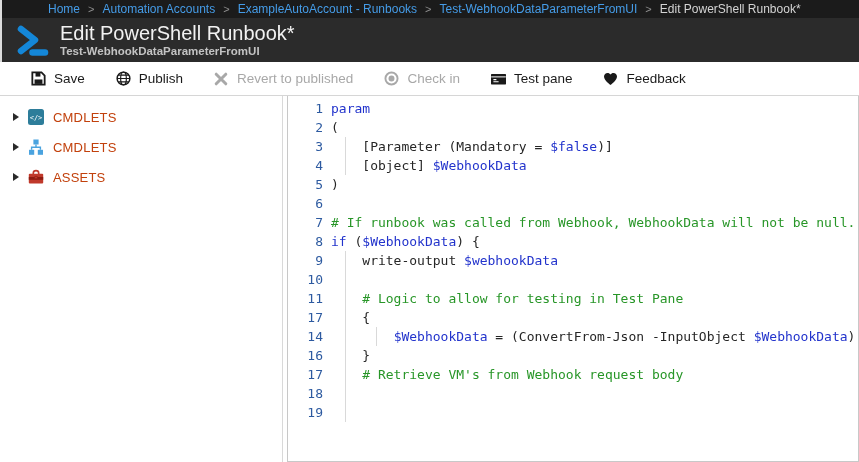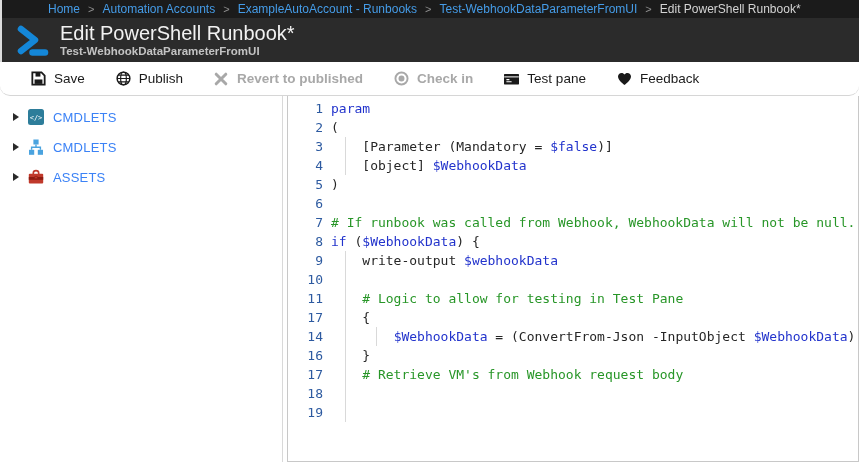--- a/index.html
+++ b/index.html
@@ -17,35 +17,35 @@
   
   .header { height:44px; background:#2b2b2b; display:flex; align-items:center;
             padding-left:10px; border-left:2px solid #dcdcdc; flex:0 0 44px; }
   .ps-logo { width:40px; height:40px; display:flex; align-items:center; justify-content:center; }
   .header-text { margin-left:8px; }
   .title { font-size:20px; font-weight:300; color:#f2f2f2; line-height:22px; }
   .subtitle { font-size:11.5px; font-weight:bold; color:#c3c3c3; line-height:14px; }
 
   
   .toolbar { height:34px; background:#fff; border-bottom:1px solid #d6d6d6;
-             display:flex; align-items:center; padding-left:30px; column-gap:30px; flex:0 0 34px;border-radius:10px; }
+             display:flex; align-items:center; padding-left:30px; column-gap:30px; flex:0 0 34px; }
   .toolbar-btn { display:flex; align-items:center; gap:7px; background:none; border:none;
                  font-family:inherit; font-size:13.5px; color:#1a1a1a; cursor:pointer; }
   .toolbar-btn svg { display:block; }
-  .toolbar-btn.disabled { color:var(--c-disabled); cursor:default;font-weight:bold; }
+  .toolbar-btn.disabled { color:var(--c-disabled); cursor:default; }
   .tb-icon { width:17px; height:17px; display:flex; align-items:center; }
 
   
   .content { flex:1; display:flex; min-height:0; }
   .sidebar { width:283px; flex:0 0 283px; border-right:1px solid #d9d9d9; padding-top:6px; background:#fff; }
   .side-item { height:30px; display:flex; align-items:center; padding-left:13px; gap:9px; cursor:pointer; }
   .tri { width:0; height:0; border-top:4.5px solid transparent; border-bottom:4.5px solid transparent;
          border-left:6.5px solid #2b2b2b; flex:0 0 auto; }
   .side-icon { width:16px; height:16px; display:flex; flex:0 0 auto; }
-  .side-label { font-size:13px; color:#3b82f6; letter-spacing:.2px; }
+  .side-label { font-size:13px; color:#c2410c; letter-spacing:.2px; }
 
   
   .editor-wrap { flex:1; margin-left:4px; border:1px solid #c8c8c8; border-top:none;
                  background:#fff; overflow:hidden; padding-top:3px;
                  font-family:"DejaVu Sans Mono", monospace; font-size:13px; line-height:19px; }
   .code-line { display:flex; height:19px; }
   .line-no { flex:0 0 35px; text-align:right; color:var(--c-line_number); user-select:none; }
   .code-body { flex:1; position:relative; margin-left:8px; }
   .indent-guide { position:absolute; top:0; bottom:0; width:1px; background:#d9d9d9; }
   .code-text { white-space:pre; position:relative; }

